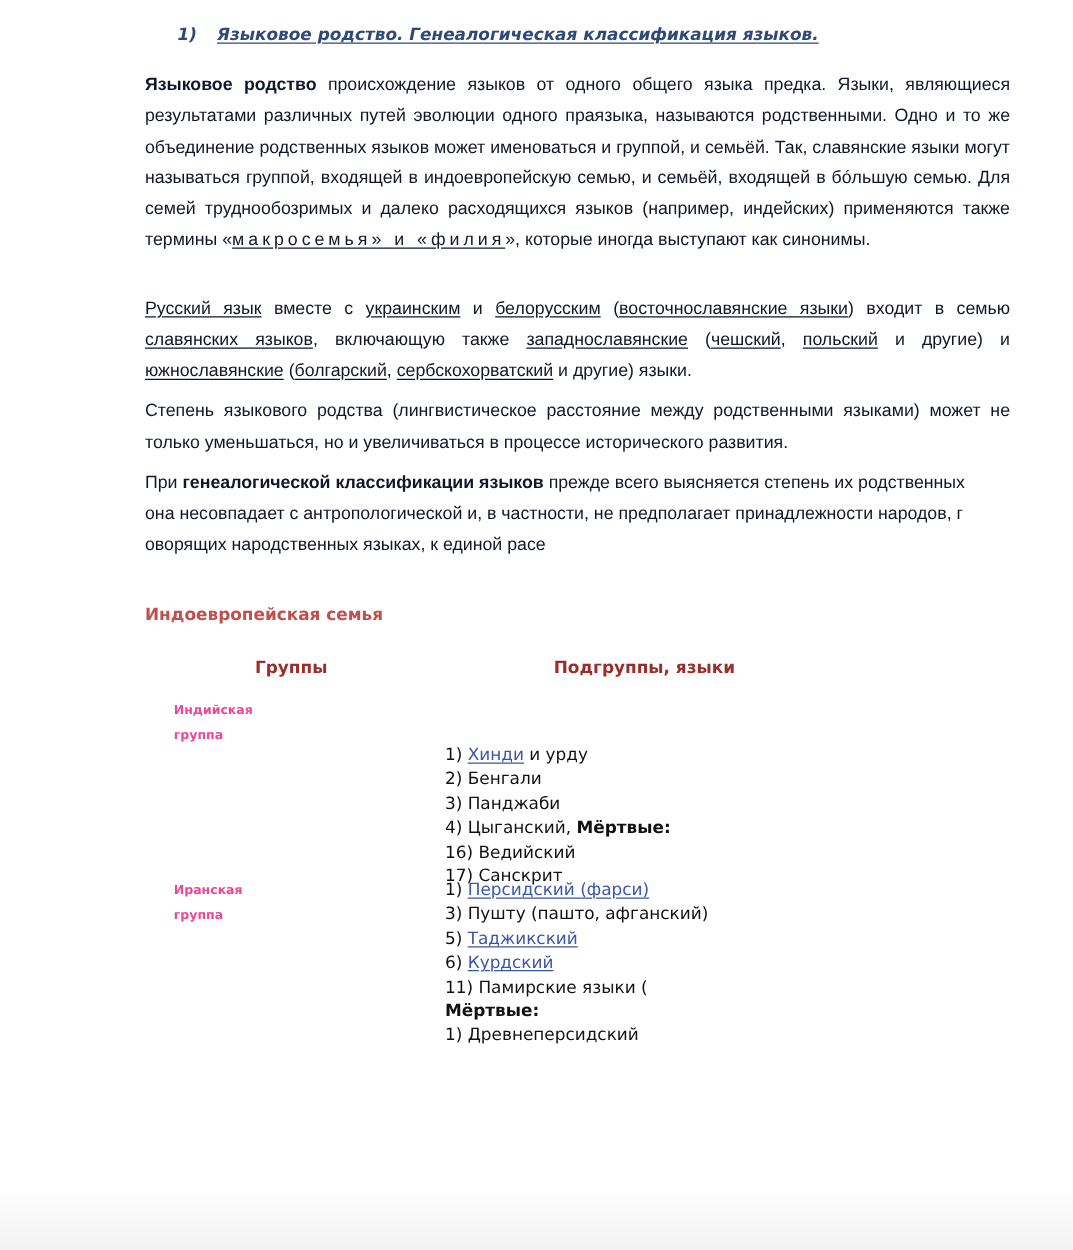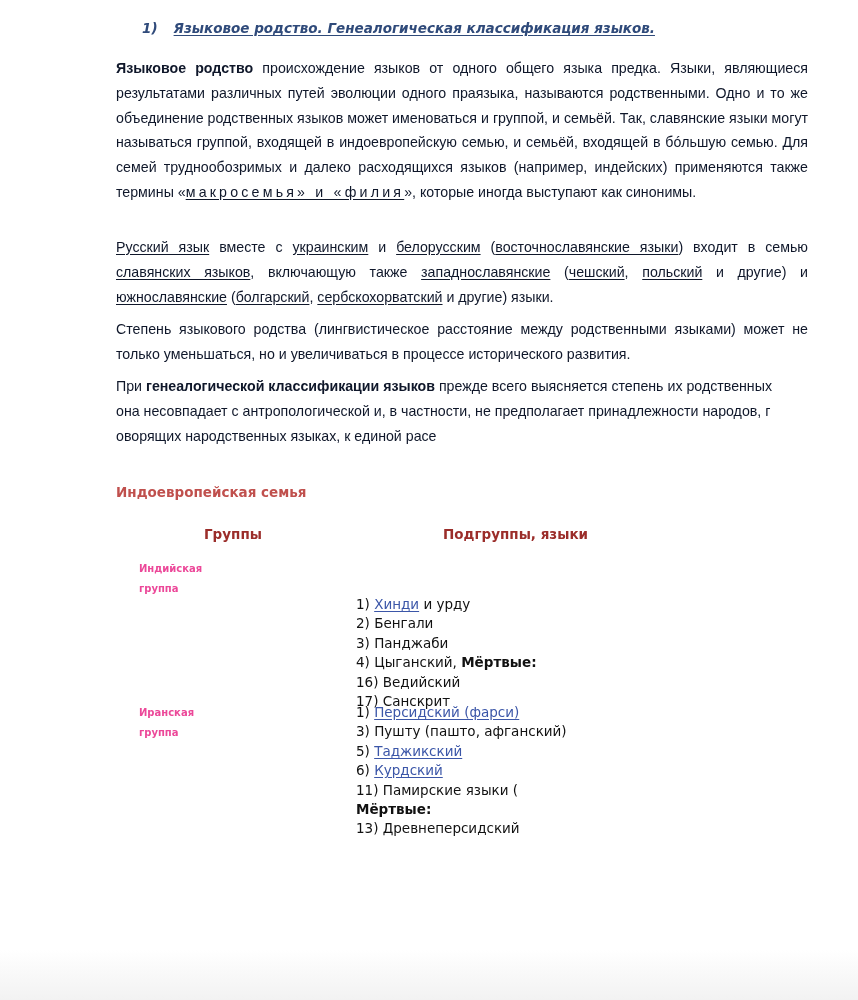--- a/index.html
+++ b/index.html
@@ -117,16 +117,16 @@
     <div>Иранская</div>
     <div>группа</div>
   </div>
   <div class="langs l2">
     <div><span>1) </span><a class="link">Персидский (фарси)</a></div>
     <div>3) Пушту (пашто, афганский)</div>
     <div><span>5) </span><a class="link">Таджикский</a></div>
     <div><span>6) </span><a class="link">Курдский</a></div>
     <div>11) Памирские языки (</div>
     <div><b>Мёртвые:</b></div>
-    <div>13) Древнеперсидский</div>
+    <div>1) Древнеперсидский</div>
   </div>
 
 </div>
 
 </body></html>

